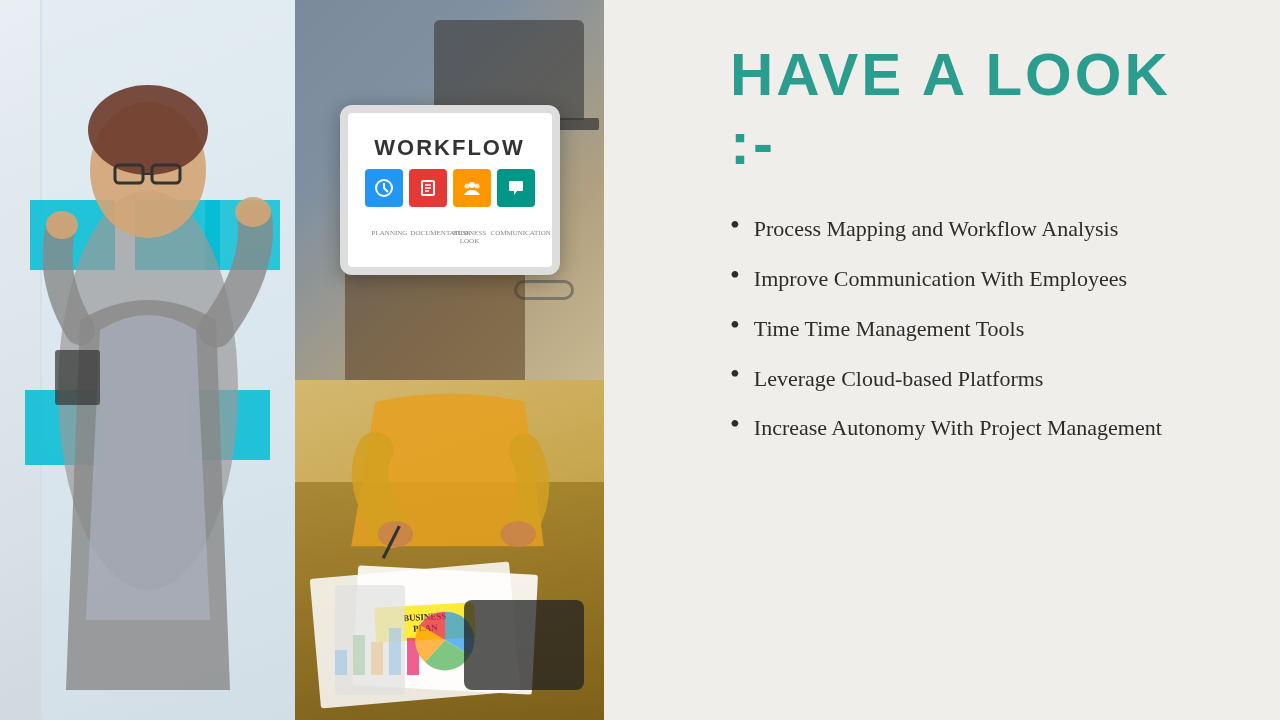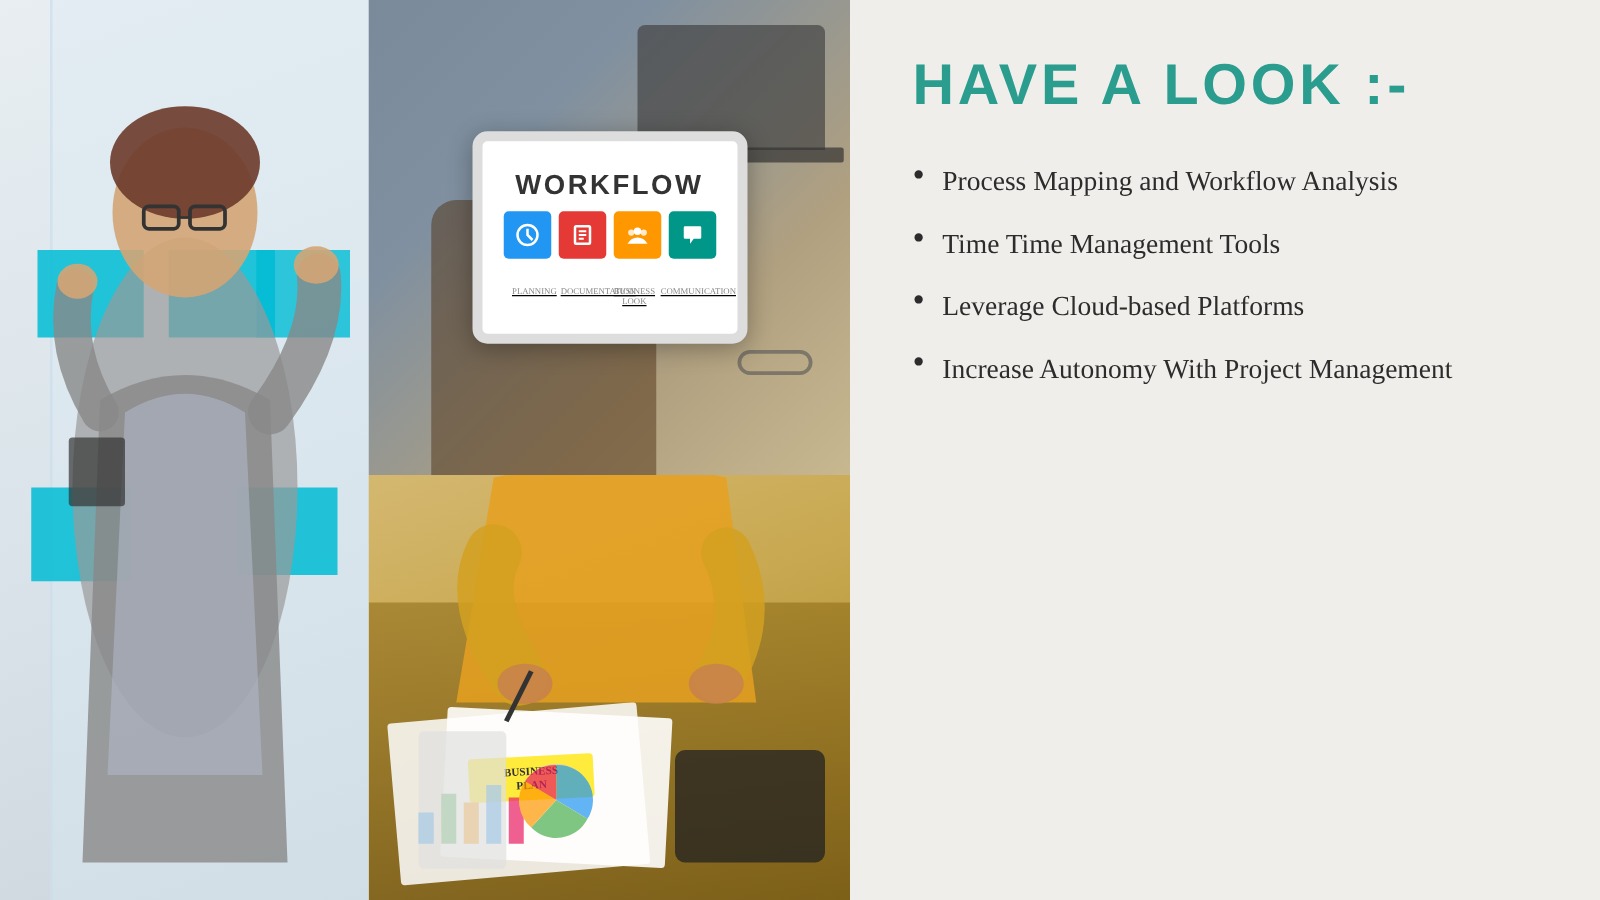--- a/index.html
+++ b/index.html
@@ -33,21 +33,21 @@
 
     
     .person-bg {
       width: 100%;
       height: 100%;
       background: linear-gradient(135deg, #d0dce8 0%, #c0ccd8 40%, #e8e8e8 100%);
       position: relative;
     }
 
     .right-image-col {
-      width: 385px;
+      width: 309px;
       height: 720px;
       display: flex;
       flex-direction: column;
     }
 
     .top-image {
       width: 100%;
       height: 380px;
       background: linear-gradient(135deg, #8899aa 0%, #99aabb 50%, #c0b090 100%);
       position: relative;
@@ -115,21 +115,21 @@
       flex: 1;
       background: #f0eeea;
       padding: 40px 50px;
       display: flex;
       flex-direction: column;
       justify-content: flex-start;
     }
 
     .heading {
       font-family: Arial, sans-serif;
-      font-size: 46px;
+      font-size: 60px;
       font-weight: 900;
       color: #2a9d8f;
       letter-spacing: 3px;
       margin-bottom: 30px;
     }
 
     .bullet-list {
       list-style: none;
       padding: 0;
     }
@@ -239,21 +239,21 @@
                 <circle cx="15" cy="8" r="2.5" fill="white" opacity="0.8"></circle>
                 <path d="M2 17 Q5 12 10 12 Q15 12 18 17" fill="white"></path>
               </svg>
           </div>
           <div class="wf-icon teal">
             <svg width="20" height="20" viewBox="0 0 20 20">
                 <path d="M3 4 Q3 3 4 3 L16 3 Q17 3 17 4 L17 12 Q17 13 16 13 L11 13 L8 17 L8 13 L4 13 Q3 13 3 12 Z" fill="white"></path>
               </svg>
           </div>
         </div>
-        <div style="display:flex;gap:2px;margin-top:22px;text-decoration:underline;">
+        <div style="display:flex;gap:2px;margin-top:22px;">
           <span style="font-size:7px;color:#888;width:38px;text-align:center;">PLANNING</span>
           <span style="font-size:7px;color:#888;width:38px;text-align:center;">DOCUMENTATION</span>
           <span style="font-size:7px;color:#888;width:38px;text-align:center;">BUSINESS LOOK</span>
           <span style="font-size:7px;color:#888;width:38px;text-align:center;">COMMUNICATION</span>
         </div>
       </div>
     </div>
 
     <div class="bottom-image">
 
@@ -300,20 +300,23 @@
 </div>
 
 <div class="right-panel">
   <h1 class="heading">HAVE A LOOK :-</h1>
 
   <ul class="bullet-list">
   <li>
         <span class="bullet-text">Process Mapping and Workflow Analysis</span>
       </li>
       <li>
+        <span class="bullet-text">Improve Communication With Employees</span>
+      </li>
+      <li>
         <span class="bullet-text">Time Time Management Tools</span>
       </li>
       <li>
         <span class="bullet-text">Leverage Cloud-based Platforms</span>
       </li>
       <li>
         <span class="bullet-text">Increase Autonomy With Project Management</span>
       </li>
     </ul>
 </div>

